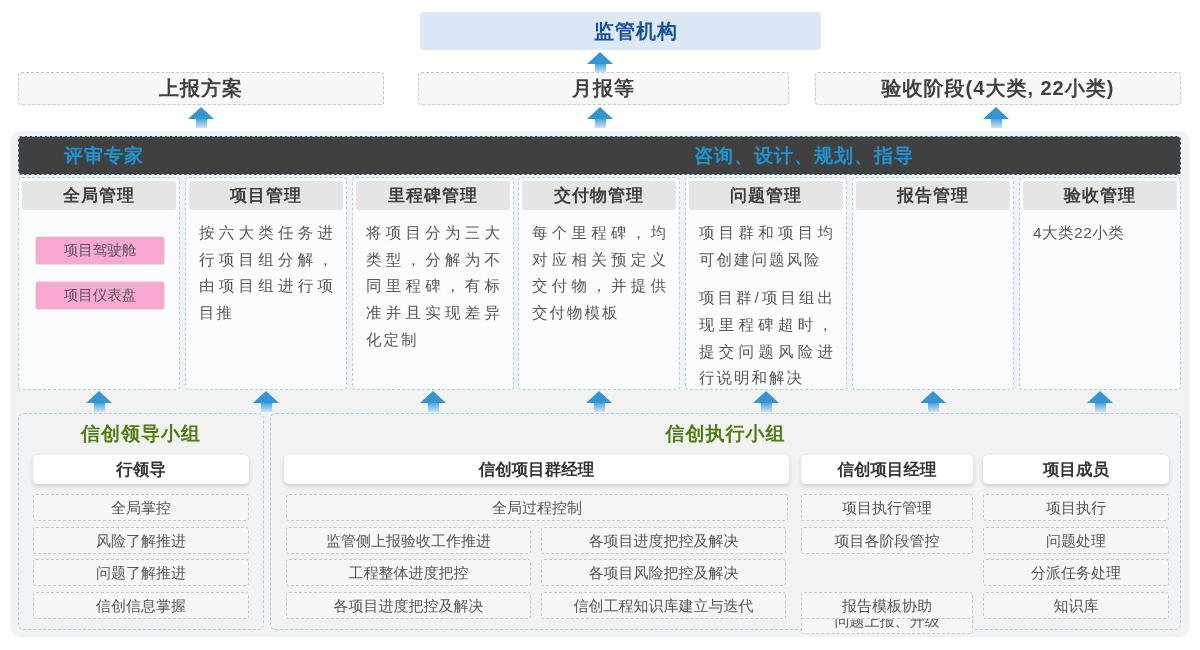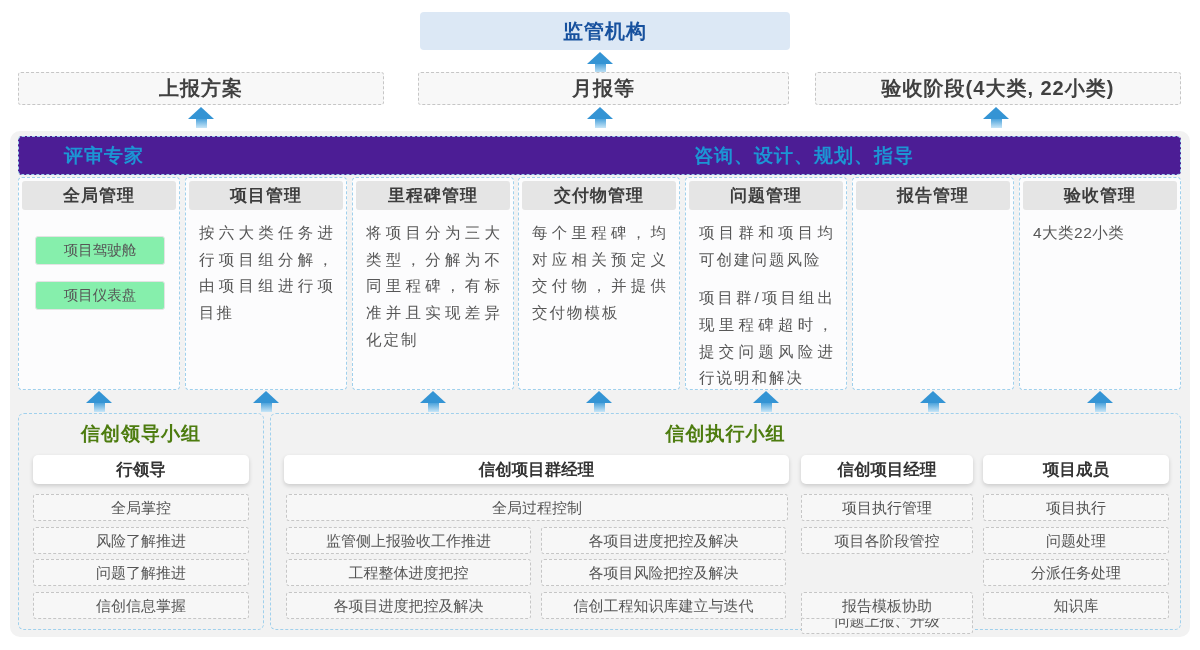--- a/index.html
+++ b/index.html
@@ -1,48 +1,48 @@
 <!DOCTYPE html>
 <html><head>
 <meta charset="utf-8">
 <style>
   html,body{margin:0;padding:0;background:#ffffff;font-family:"Liberation Sans","DejaVu Sans",sans-serif;}
   .canvas{position:relative;width:1200px;height:650px;background:#ffffff;overflow:hidden;}
 
   
   .regulator{position:absolute;left:420px;top:12px;width:370px;height:38px;background:#dce8f5;border-radius:4px;
-    color:#17519e;font-size:20px;font-weight:700;text-align:center;line-height:38px;letter-spacing:1px;}
+    color:#17519e;font-size:20px;font-weight:700;text-align:center;line-height:38px;letter-spacing:1px;padding-left:31px;}
 
   
   .output-box{position:absolute;top:72px;height:31px;background:#f8f8f8;border:1.5px dashed #c6c6c6;border-radius:3px;
     color:#404040;font-size:20px;font-weight:700;text-align:center;line-height:31px;letter-spacing:1px;}
 
   
   .up-arrow{position:absolute;width:26px;}
   .up-arrow::before{content:"";display:block;width:0;height:0;margin:0 auto;
     border-left:13px solid transparent;border-right:13px solid transparent;border-bottom:12px solid #3494d4;}
   .up-arrow::after{content:"";display:block;width:11px;height:9px;margin:0 auto;
     background:linear-gradient(to bottom,#4da3dc,#c8e6f7);}
 
   
   .main-panel{position:absolute;left:10px;top:131px;width:1180px;height:506px;background:#f2f2f2;border-radius:10px;}
 
   
   .advisor-strip{position:absolute;left:8px;top:5px;width:1161px;height:37px;border:1.5px dashed #a0d0ec;
-    border-radius:4px;background:#4c1d95;}
+    border-radius:4px;background:#404040;}
   .advisor-left{position:absolute;left:45px;top:0;line-height:37px;font-size:19px;font-weight:700;color:#1c95d4;letter-spacing:1px;}
   .advisor-right{position:absolute;left:675px;top:0;line-height:37px;font-size:19px;font-weight:700;color:#1c95d4;letter-spacing:1px;}
 
   
   .mcol{position:absolute;top:46px;width:160px;height:211px;border:1.5px dashed #a0d0ec;border-radius:4px;background:#fcfcfd;}
   .mcol-header{margin:3px;height:29px;background:#e5e5e5;border-radius:3px;color:#3d3d3d;
     font-size:17px;font-weight:700;text-align:center;line-height:29px;letter-spacing:1px;}
   .mcol-body{padding:7px 11px 0 13px;}
   .mcol-text{margin:0 0 12px 0;font-size:15.5px;letter-spacing:2px;line-height:1.72;color:#575757;text-align:justify;}
-  .chip{margin:16px 3px 0 3px;height:27px;background:#86efac;border:1px solid #e3e3e3;border-radius:3px;
+  .chip{margin:16px 3px 0 3px;height:27px;background:#f9a8d4;border:1px solid #e3e3e3;border-radius:3px;
     color:#565656;font-size:14.5px;text-align:center;line-height:27px;}
 
   
   .group{position:absolute;top:282px;height:215px;border:1.5px dashed #a0d0ec;border-radius:6px;}
   .group-title{position:absolute;left:0;right:0;top:7px;text-align:center;font-size:19px;font-weight:700;color:#4d7c0f;letter-spacing:1px;}
   .role-box{position:absolute;top:41px;height:29px;background:#ffffff;border-radius:5px;box-shadow:0 2px 4px rgba(0,0,0,0.16);
     color:#333333;font-size:16.5px;font-weight:700;text-align:center;line-height:29px;}
   .ditem{position:absolute;height:25px;background:#f7f7f7;border:1px dashed #c6c6c6;border-radius:3px;
     color:#565656;font-size:15px;text-align:center;line-height:25px;}
   .row1{top:80px;} .row2{top:113px;} .row3{top:145px;} .row4{top:178px;}

